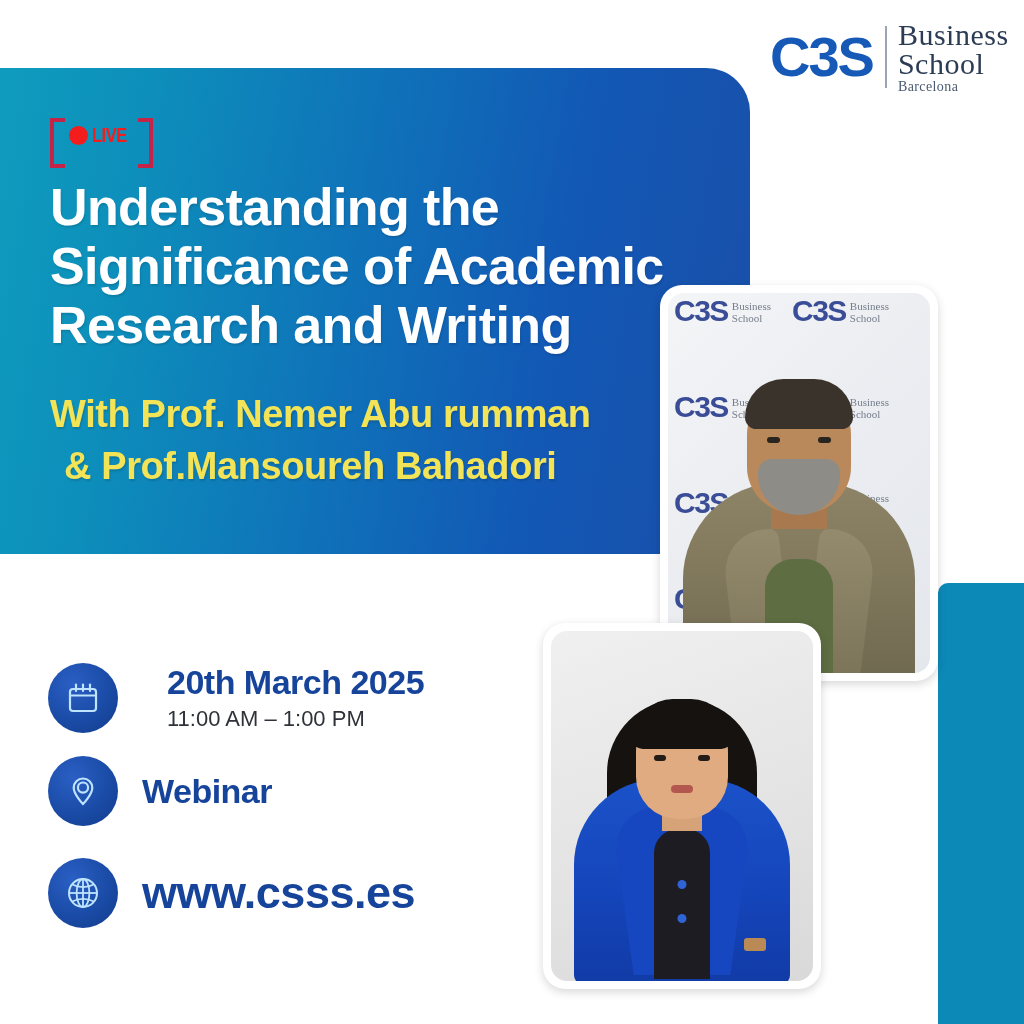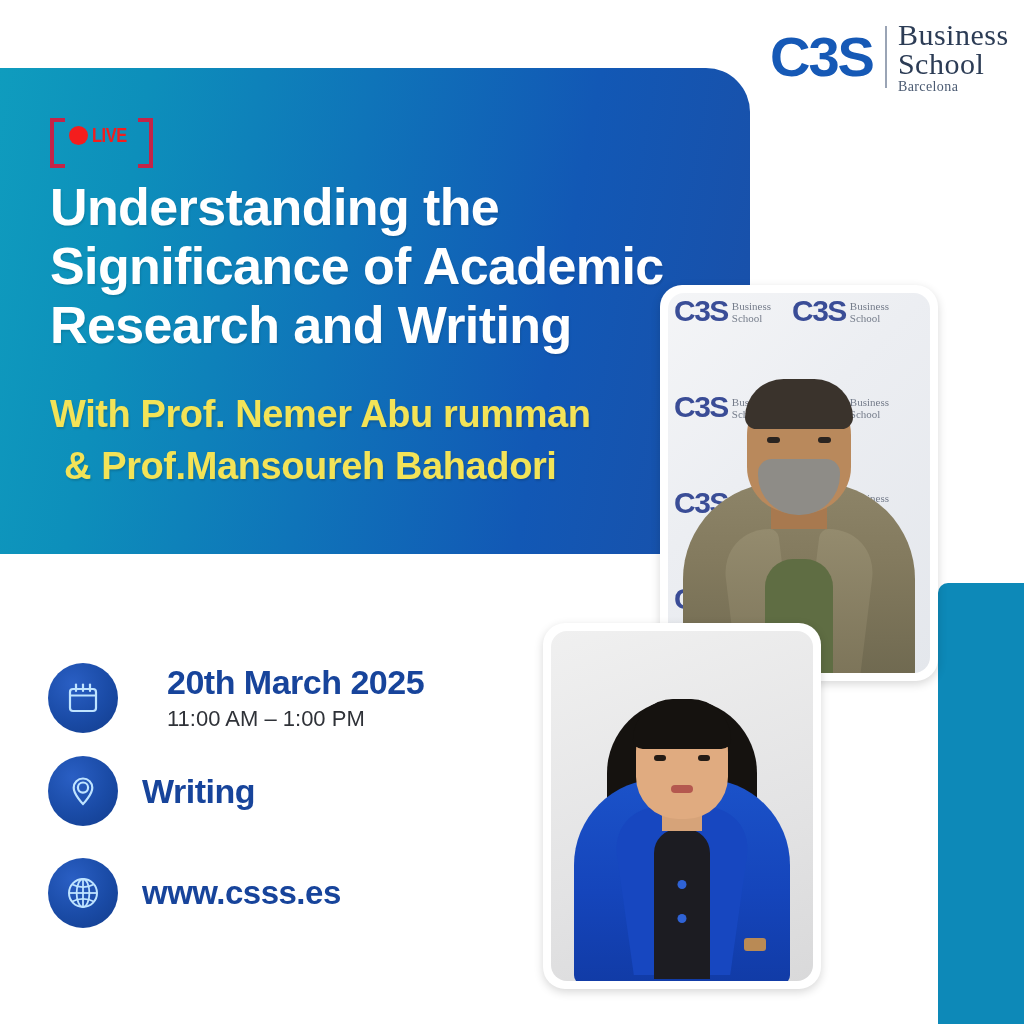--- a/index.html
+++ b/index.html
@@ -184,21 +184,21 @@
   .ico{
     width:70px;height:70px;border-radius:50%;flex:0 0 70px;margin-right:24px;
     background:radial-gradient(circle at 35% 30%,#2a5fc4 0%,#1a4ba6 55%,#123c8c 100%);
     display:flex;align-items:center;justify-content:center;
   }
   .info-text{display:flex;flex-direction:column;justify-content:center;}
   .info-title{
     color:#17449b;font-weight:bold;font-size:34px;line-height:40px;letter-spacing:-.5px;
   }
   .info-sub{color:#2f3238;font-size:22px;line-height:30px;margin-top:2px;}
-  .info-title.small{font-size:33px;}
+  .info-title.small{font-size:45px;}
   .row-date{margin-bottom:22px;gap:25px;}
   .row-online{margin-bottom:32px;}
 </style>
 </head>
 <body>
 
 <div id="poster">
 
   <div class="logo">
     <div class="logo-mark">C3S</div>
@@ -325,21 +325,21 @@
     </div>
 
     <div class="info-row row-online">
       <div class="ico">
         <svg width="40" height="40" viewBox="0 0 40 40" aria-hidden="true">
           <path d="M20 7.5c-5.2 0-9.3 4.1-9.3 9.2 0 6.6 9.3 16.3 9.3 16.3s9.3-9.7 9.3-16.3c0-5.1-4.1-9.2-9.3-9.2z" fill="none" stroke="#bfe4ff" stroke-width="2.2"></path>
           <circle cx="20" cy="16.6" r="5.1" fill="none" stroke="#bfe4ff" stroke-width="2.2"></circle>
         </svg>
       </div>
       <div class="info-text">
-        <div class="info-title">Writing</div>
+        <div class="info-title">Webinar</div>
       </div>
     </div>
 
     <div class="info-row row-web">
       <div class="ico">
         <svg width="42" height="42" viewBox="0 0 42 42" aria-hidden="true">
           <circle cx="21" cy="21" r="14" fill="none" stroke="#bfe4ff" stroke-width="2"></circle>
           <ellipse cx="21" cy="21" rx="6.4" ry="14" fill="none" stroke="#bfe4ff" stroke-width="1.8"></ellipse>
           <line x1="7" y1="21" x2="35" y2="21" stroke="#bfe4ff" stroke-width="1.8"></line>
           <path d="M10.3 12.6c6.4 3.4 15 3.4 21.4 0" fill="none" stroke="#bfe4ff" stroke-width="1.7"></path>

